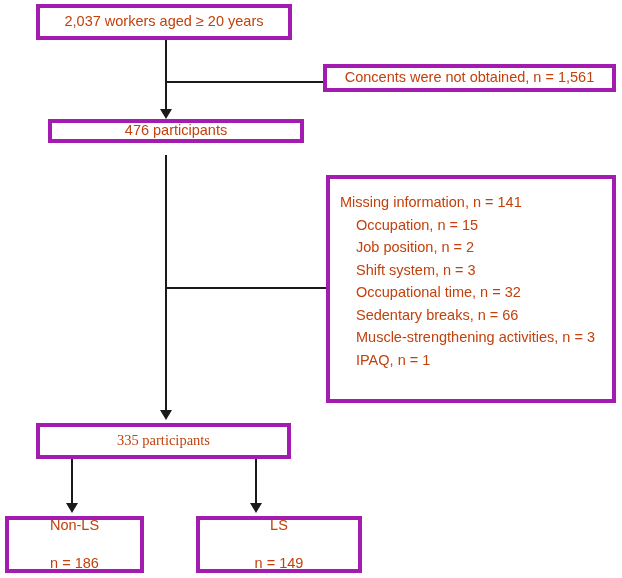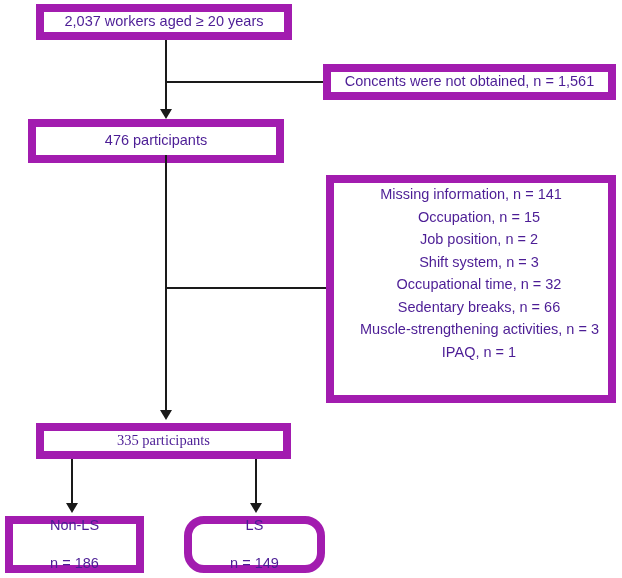--- a/index.html
+++ b/index.html
@@ -12,34 +12,34 @@
     width: 622px;
     height: 578px;
     background: #ffffff;
     font-family: "Liberation Sans", sans-serif;
     color: #000000;
     overflow: hidden;
   }
   .box {
     position: absolute;
     box-sizing: border-box;
-    border: 8px solid #a21caf;
+    border: 4px solid #a21caf;
     background: #ffffff;
     display: flex;
     align-items: center;
     justify-content: center;
     text-align: center;
     font-size: 14.5px;
     line-height: 1.35;
-    color: #4c1d95;
+    color: #c2410c;
   }
   .box.listbox {
     display: block;
-    text-align: center;
-    padding: 4px 10px 10px 10px;
+    text-align: left;
+    padding: 16px 10px 10px 10px;
   }
   .list-head {
     font-size: 14.5px;
     line-height: 1.0;
     margin: 0 0 8px 0;
     white-space: nowrap;
   }
   .list-item {
     font-size: 14.5px;
     line-height: 1.0;
@@ -80,25 +80,25 @@
 
   <div class="box" style="left:36px; top:4px; width:256px; height:36px;">
     <span>2,037 workers aged ≥ 20 years</span>
   </div>
 
   <div class="vline" style="left:165px; top:40px; height:76px;"></div>
   <div class="arrowhead" style="left:160px; top:109px;"></div>
 
   <div class="hline" style="left:165px; top:81px; width:158px;"></div>
 
-  <div class="box" style="left:323px; top:64px; width:293px; height:36px;align-items:flex-end;">
+  <div class="box" style="left:323px; top:64px; width:293px; height:28px;align-items:flex-end;">
     <span>Concents were not obtained, n = 1,561</span>
   </div>
 
-  <div class="box" style="left:28px; top:119px; width:256px; height:44px;">
+  <div class="box" style="left:48px; top:119px; width:256px; height:24px;">
     <span>476 participants</span>
   </div>
 
   <div class="vline" style="left:165px; top:155px; height:261px;"></div>
   <div class="arrowhead" style="left:160px; top:410px;"></div>
 
   <div class="hline" style="left:165px; top:287px; width:161px;"></div>
 
   <div class="box listbox" style="left:326px; top:175px; width:290px; height:228px;">
     <div class="list-head">Missing information, n = 141</div>
@@ -121,20 +121,20 @@
   <div class="vline" style="left:255px; top:459px; height:49px;"></div>
   <div class="arrowhead" style="left:250px; top:503px;"></div>
 
   <div class="box" style="left:5px; top:516px; width:139px; height:57px;">
     <span class="stack">
       <span class="l1">Non-LS</span>
       <span class="l2">n = 186</span>
     </span>
   </div>
 
-  <div class="box" style="left:184px; top:516px; width:141px; height:57px;border-radius:20px;">
+  <div class="box" style="left:196px; top:516px; width:166px; height:57px;">
     <span class="stack">
       <span class="l1">LS</span>
       <span class="l2">n = 149</span>
     </span>
   </div>
 
 </div>
 
 </body></html>

